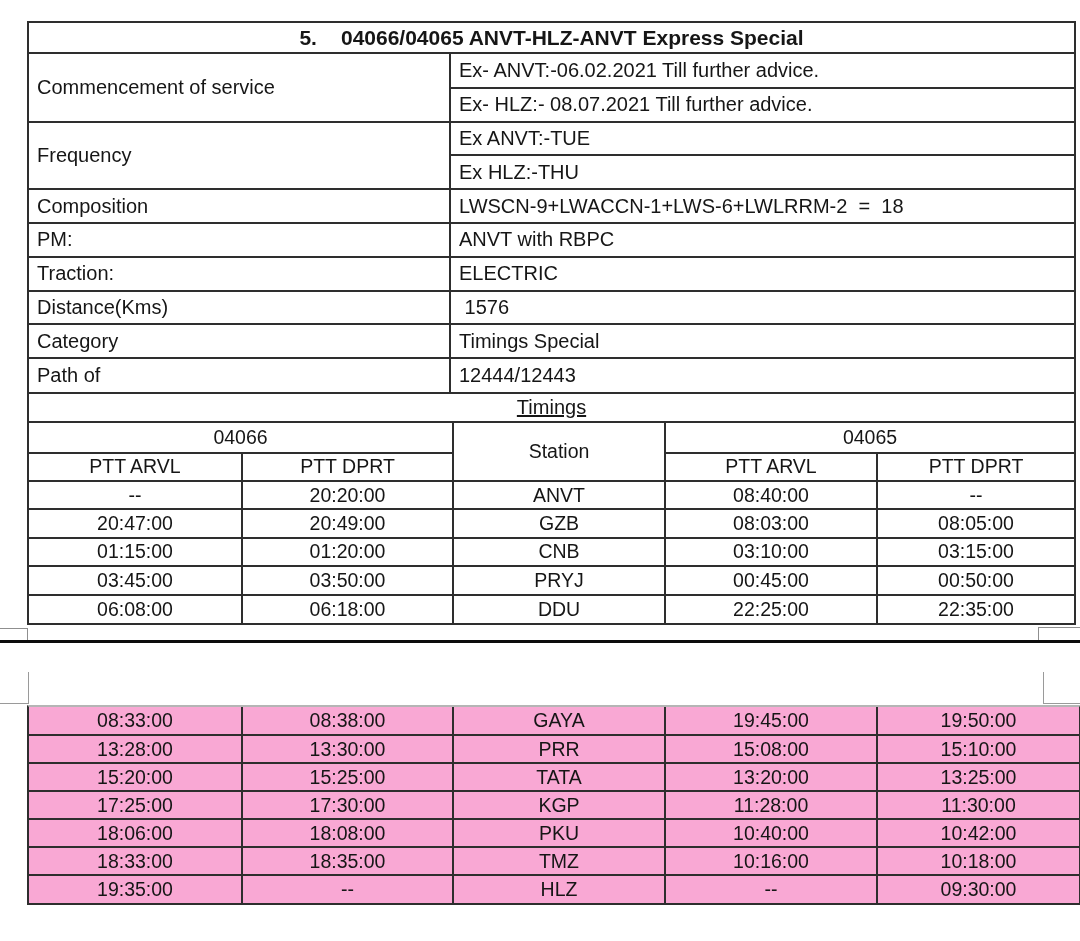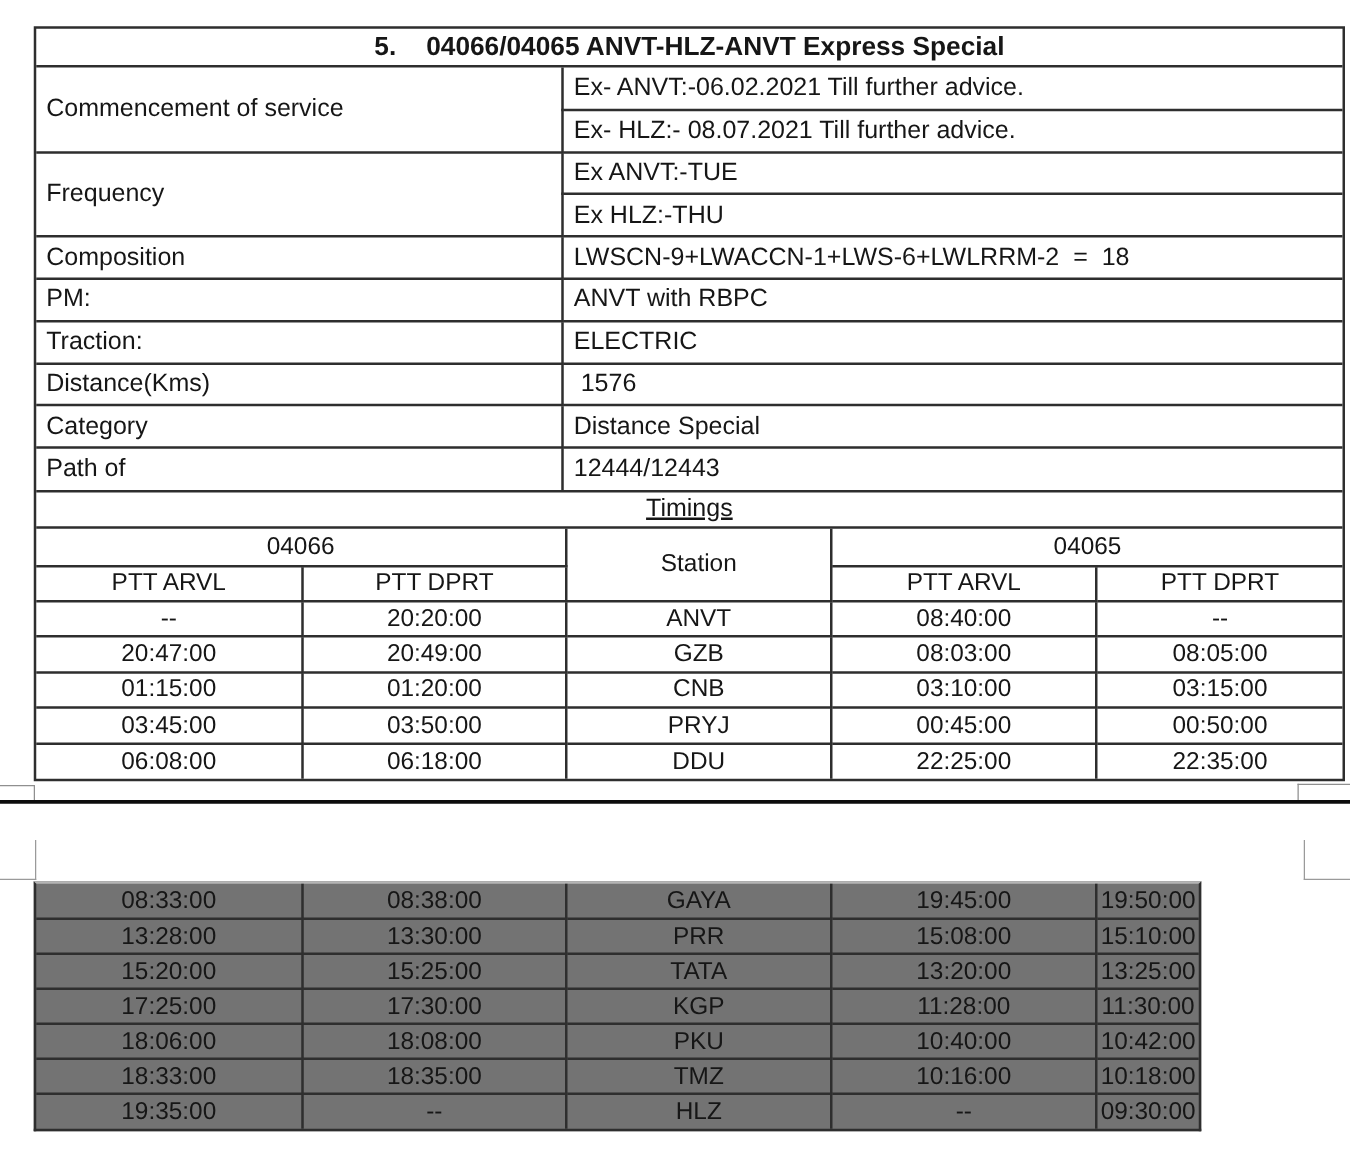--- a/index.html
+++ b/index.html
@@ -61,23 +61,23 @@
     position:absolute; left:0; top:672px; width:29px; height:32px;
     border-right:1.5px solid #9a9a9a; border-bottom:1.5px solid #9a9a9a; box-sizing:border-box;
   }
   .corner-right {
     position:absolute; left:1043px; top:672px; width:37px; height:32px;
     border-left:1.5px solid #9a9a9a; border-bottom:1.5px solid #9a9a9a; box-sizing:border-box;
   }
 
   
   .sheet2 {
-    position:absolute; left:27px; top:705px; width:934px;
+    position:absolute; left:27px; top:705px; width:1054px;
     border:2px solid #2e2e2e; border-top:2px solid #b5b5b5;
-    box-sizing:border-box; background:#737373;
+    box-sizing:border-box; background:#f9a8d4;
   }
   table.times2 tbody tr { height:28px; }
 </style>
 </head>
 <body>
 
 <div class="page">
 
   <div class="sheet">
 
@@ -117,21 +117,21 @@
         <tr>
           <td class="lbl">Traction:</td>
           <td class="val">ELECTRIC</td>
         </tr>
         <tr>
           <td class="lbl">Distance(Kms)</td>
           <td class="val"> 1576</td>
         </tr>
         <tr>
           <td class="lbl">Category</td>
-          <td class="val">Distance Special</td>
+          <td class="val">Timings Special</td>
         </tr>
         <tr>
           <td class="lbl">Path of</td>
           <td class="val">12444/12443</td>
         </tr>
       </tbody>
     </table>
 
     <div class="banner">
       <span>Timings</span>

